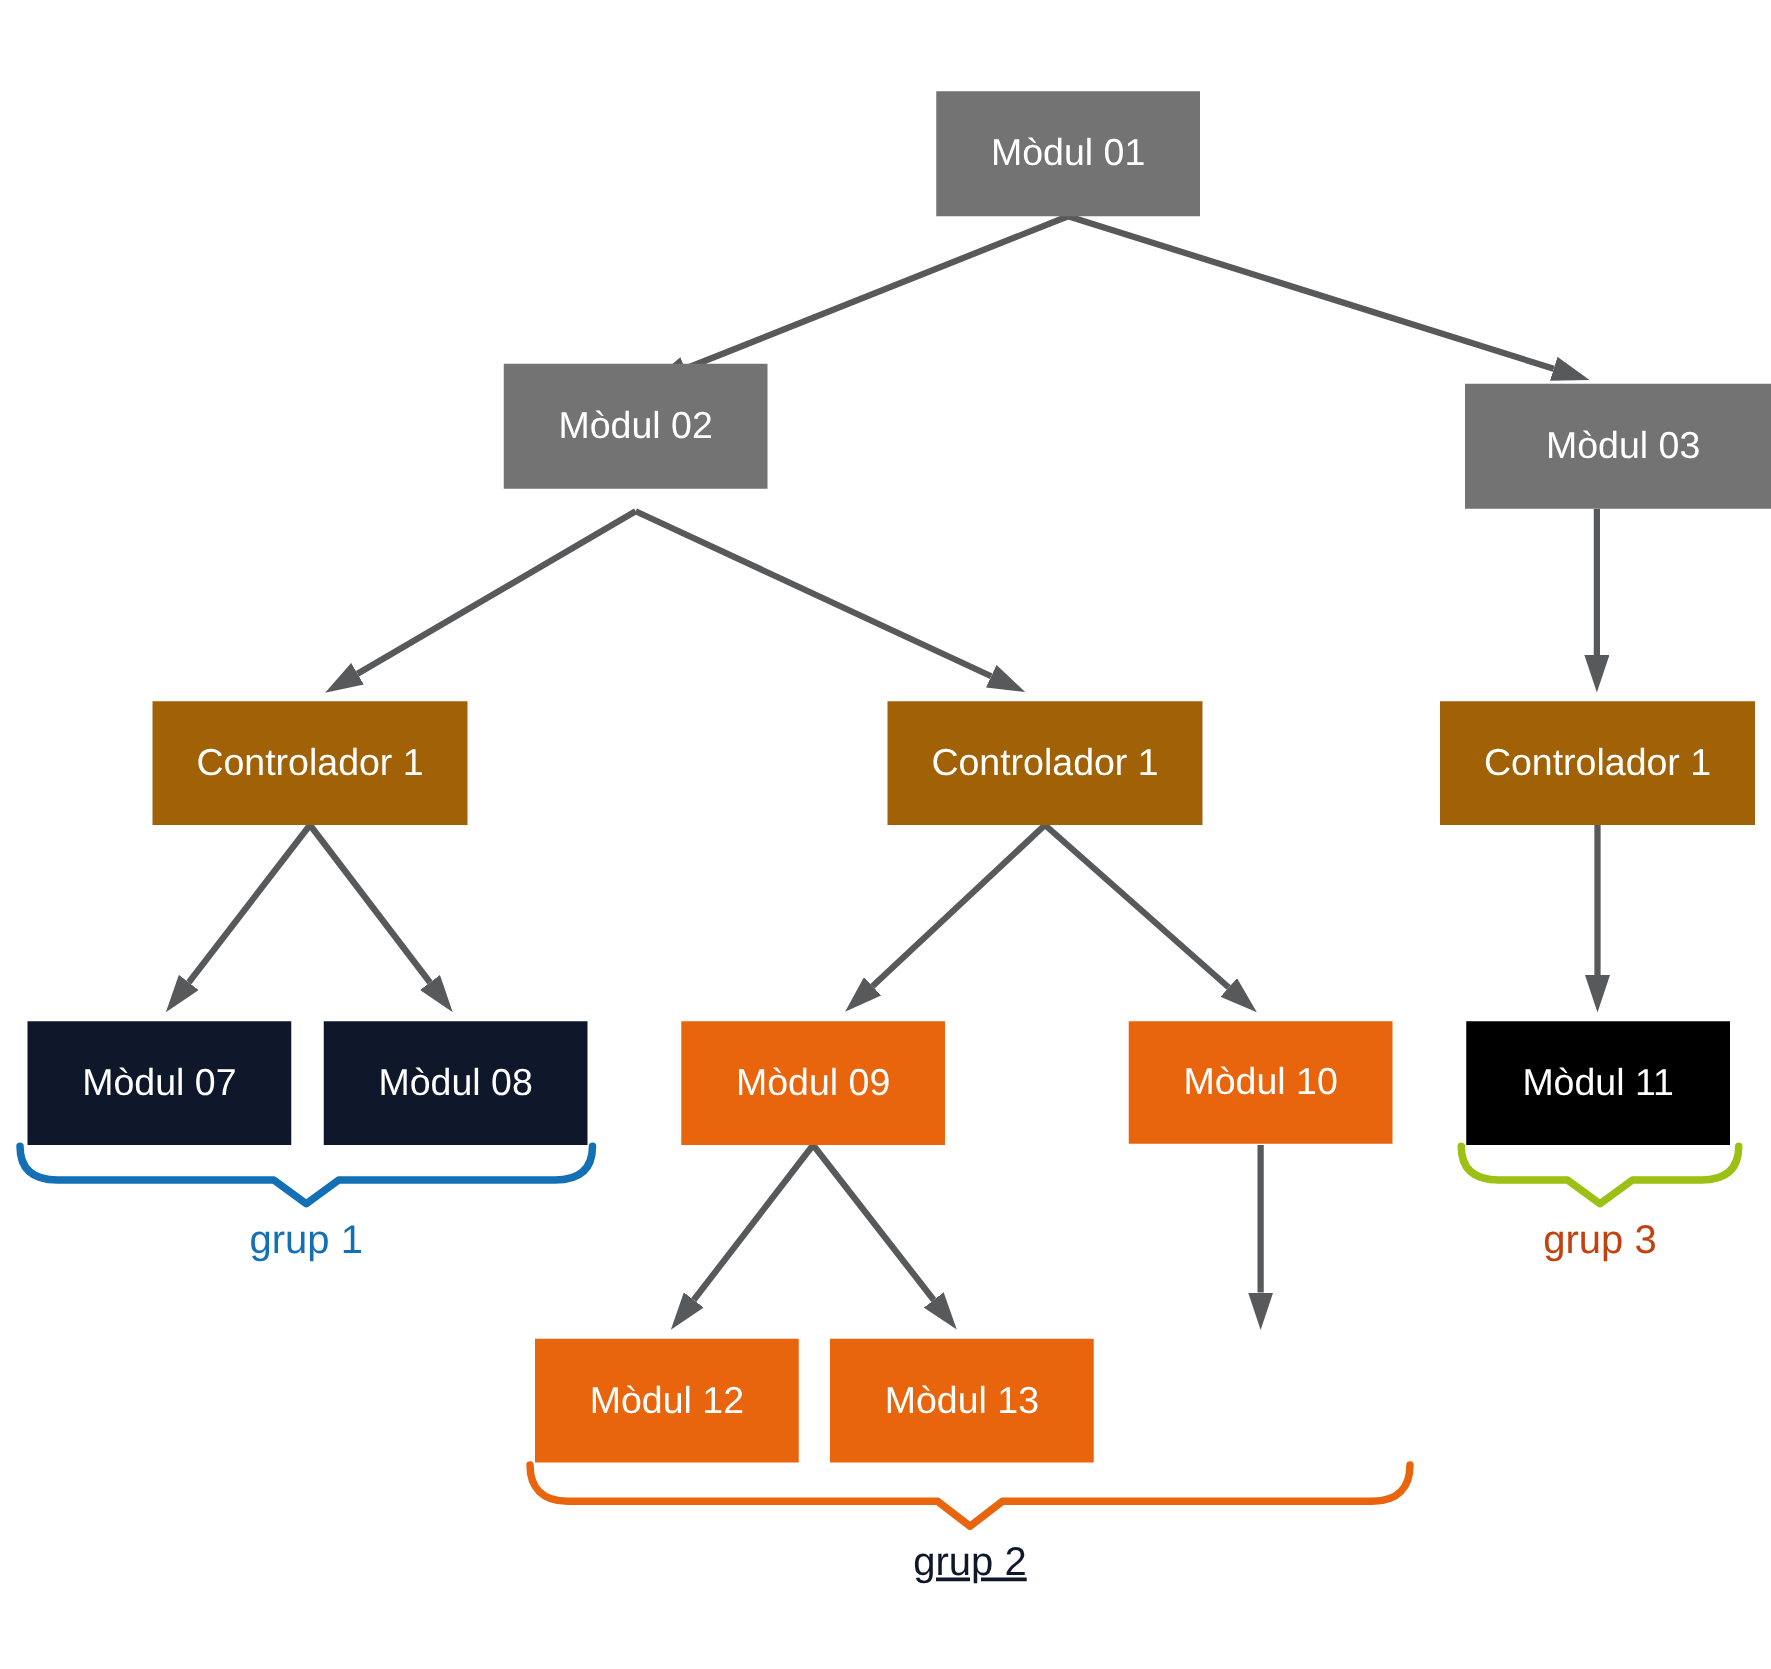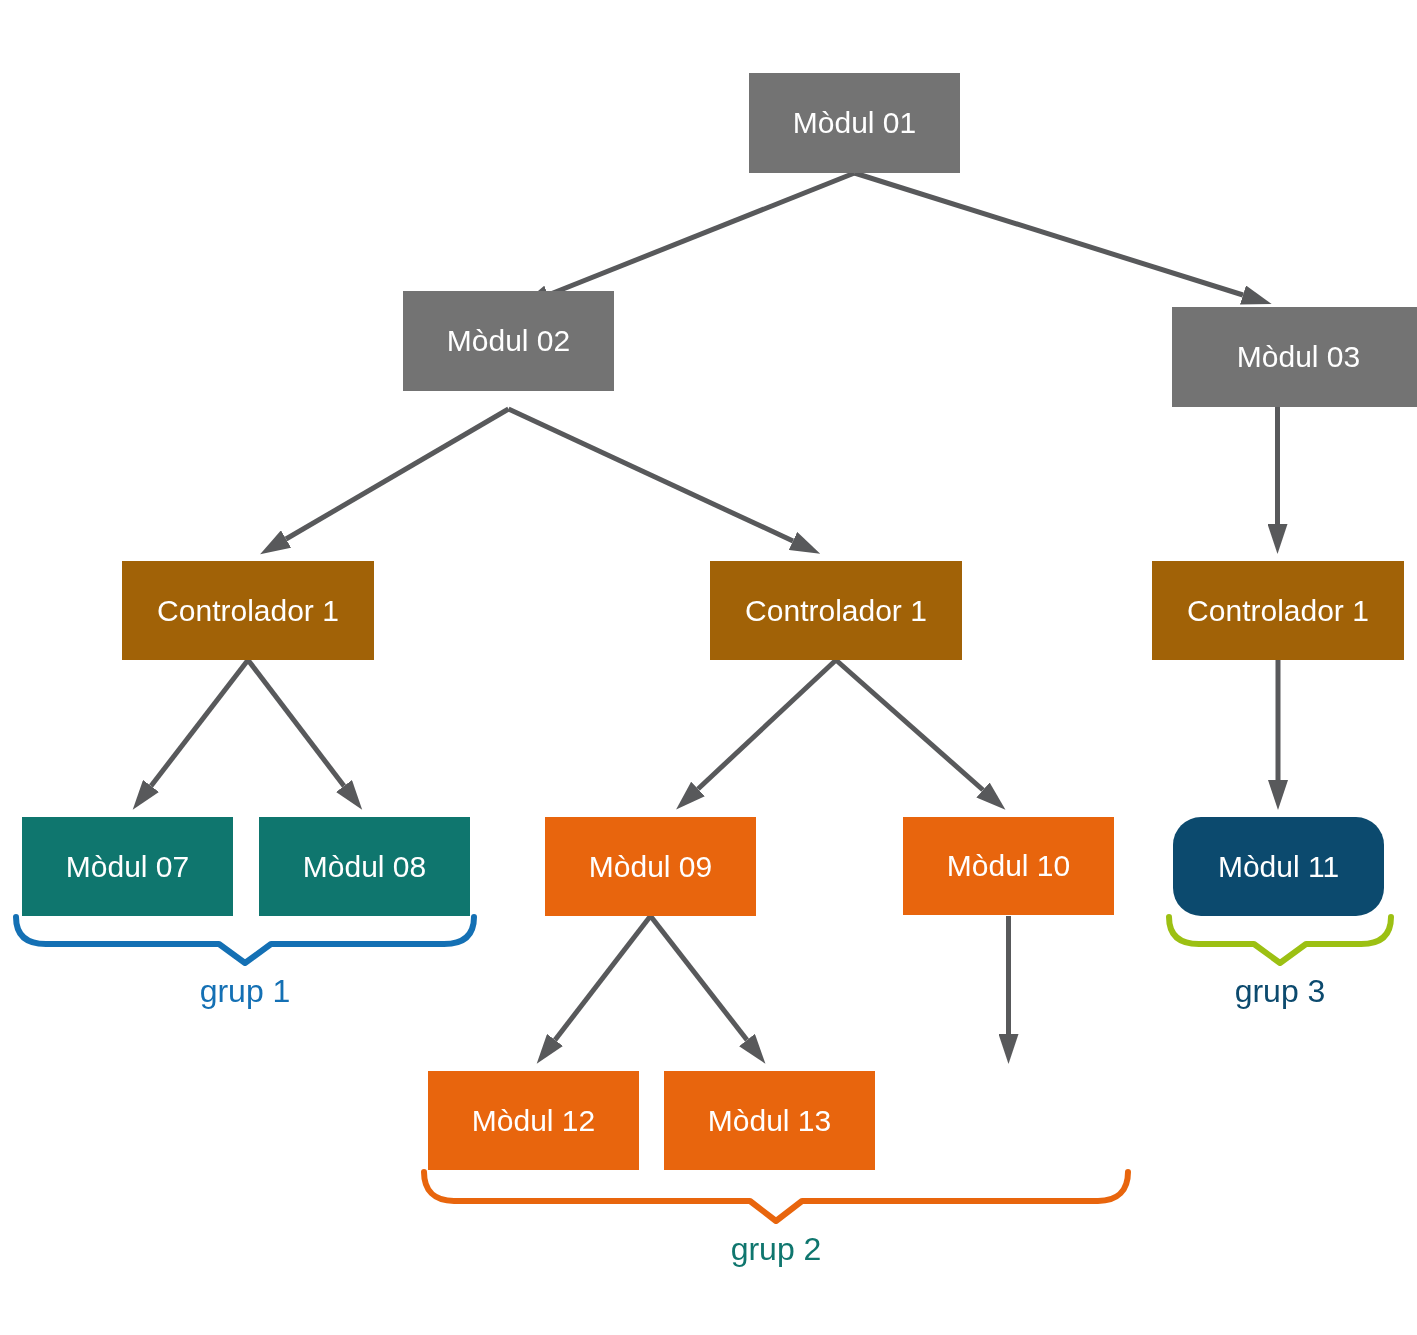--- a/index.html
+++ b/index.html
@@ -15,34 +15,34 @@
     position:absolute;
     display:flex;align-items:center;justify-content:center;
     color:#ffffff;
     font-size:30px;
     line-height:1;
     white-space:nowrap;
     z-index:2;
   }
   .node--blue{background:#737373;}
   .node--lightblue{background:#a16207;}
-  .node--darkblue{background:#0f766e;}
+  .node--darkblue{background:#0f172a;}
   .node--orange{background:#e8650d;}
-  .node--green{background:#0c4a6e;border-radius:28px;}
+  .node--green{background:#000000;}
   .group-label{
     position:absolute;
     width:200px;
     text-align:center;
     font-size:32px;
     line-height:1;
     z-index:2;
   }
   .group-label--blue{color:#1470b4;}
-  .group-label--orange{color:#0f766e;}
-  .group-label--green{color:#0c4a6e;}
+  .group-label--orange{color:#0f172a;text-decoration:underline;}
+  .group-label--green{color:#c2410c;}
   svg line{stroke:#58595b;stroke-width:5;}
   svg .brace{fill:none;stroke-width:6;stroke-linecap:round;stroke-linejoin:round;}
   svg .brace--blue{stroke:#1470b4;}
   svg .brace--orange{stroke:#e8650d;}
   svg .brace--green{stroke:#9cc013;}
 </style>
 </head>
 <body>
 
 <div class="canvas">

